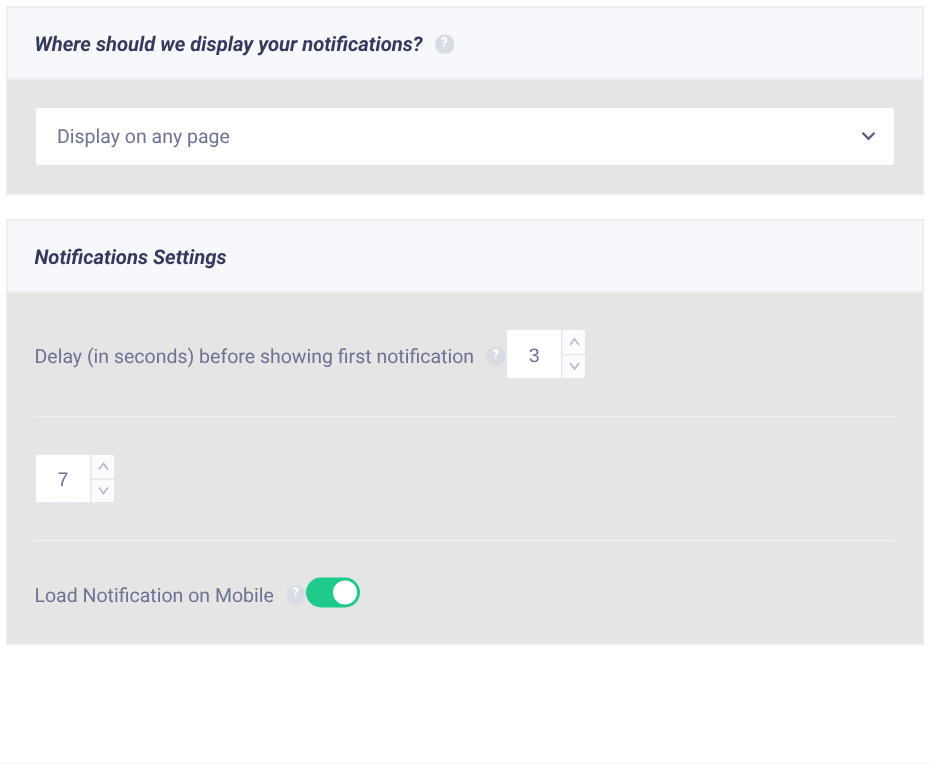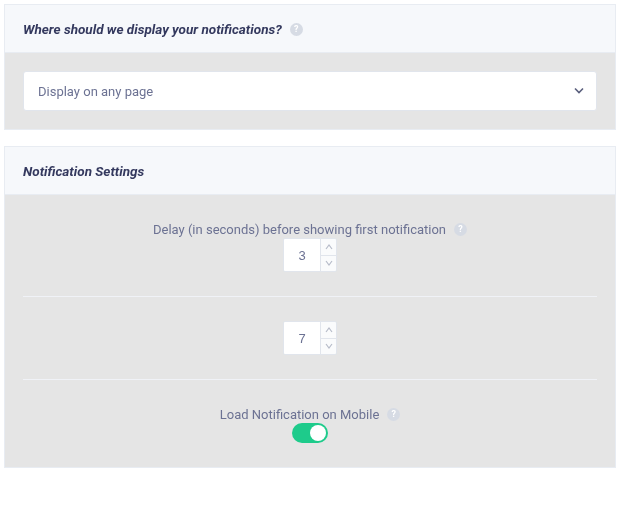--- a/index.html
+++ b/index.html
@@ -67,24 +67,23 @@
       position: absolute;
       right: 12px;
       top: 50%;
       transform: translateY(-50%);
       pointer-events: none;
     }
     .spacer { height: 16px; }
     .setting-row {
       display: flex;
       align-items: center;
-      justify-content: center;
+      justify-content: flex-start;
       padding: 24px 0;
       border-bottom: 1px solid #f0f2f7;
-      flex-direction: column;
     }
     .setting-row:last-child { border-bottom: none; padding-bottom: 6px;}
     .setting-row:first-child { padding-top: 6px;}
     .setting-label {
       font-size: 13px;
       color: #6c7293;
       display: inline;
     }
     .stepper {
       display: flex;
@@ -155,21 +154,21 @@
           </svg>
       </span>
     </div>
   </div>
 </div>
 
 <div class="spacer"></div>
 
 <div class="panel">
   <div class="panel-header">
-    <h3>Notification Settings</h3>
+    <h3>Notifications Settings</h3>
   </div>
   <div class="panel-body">
 
     <div class="setting-row">
       <div>
         <span class="setting-label">Delay (in seconds) before showing first notification</span>
         <span class="help-icon">?</span>
       </div>
       <div class="stepper">
         <input class="stepper-input" value="3" style="">

